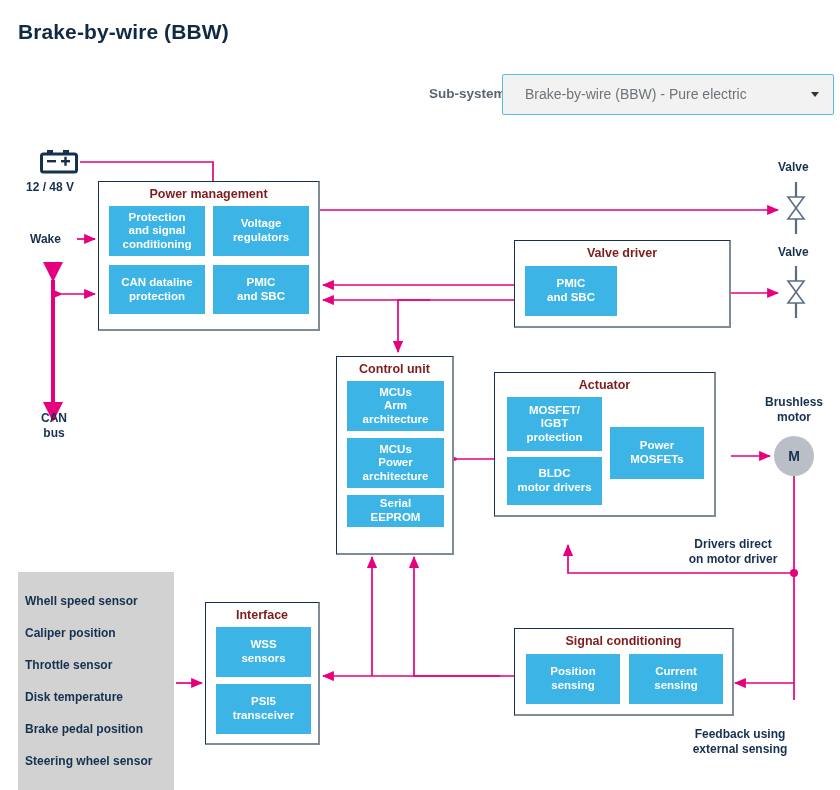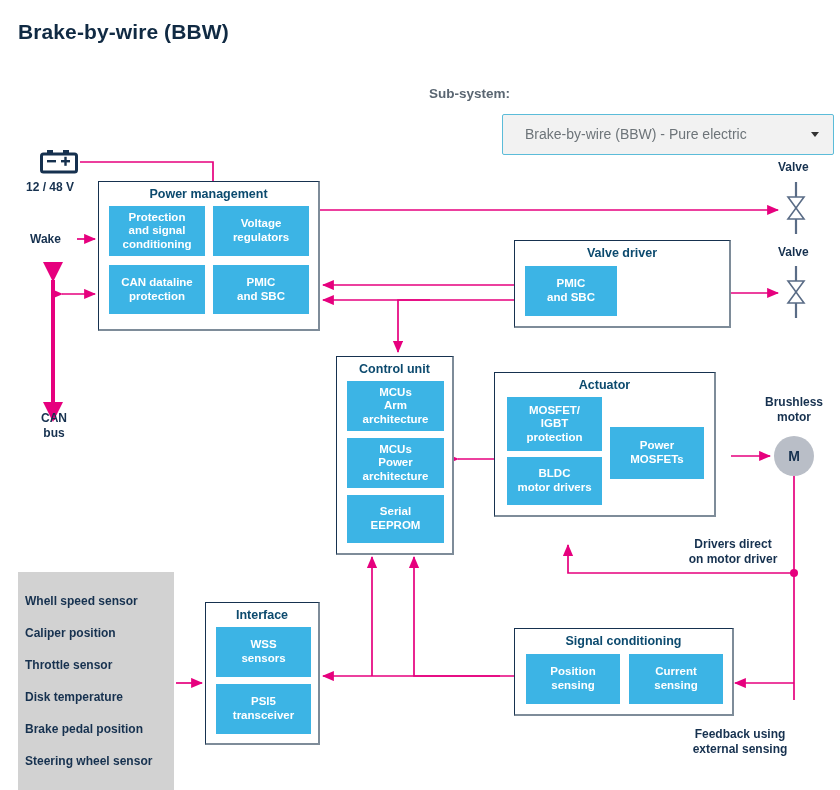--- a/index.html
+++ b/index.html
@@ -22,21 +22,20 @@
   }
   .subsys-label{
     position:absolute;right:350px;top:86px;
     font-size:13.5px;font-weight:bold;color:#5a6672;
     white-space:nowrap;
   }
   .subsys-select{
     position:absolute;left:502px;top:74px;width:332px;height:41px;
     background:#f2f2f2;border:1px solid #5bbcd9;border-radius:2px;
     box-sizing:border-box;
-    margin-top:40px;
   }
   .subsys-value{
     position:absolute;left:22px;top:11px;
     font-size:14px;color:#6d7479;white-space:nowrap;
   }
   .subsys-caret{
     position:absolute;right:14px;top:17px;
     width:0;height:0;border-left:4px solid transparent;
     border-right:4px solid transparent;border-top:5px solid #333;
   }
@@ -44,21 +43,21 @@
   
   .module{
     position:absolute;box-sizing:border-box;
     background:#ffffff;
     border:1.5px solid #16314f;
     border-bottom:2.5px solid #7e8c99;
     border-right:2px solid #7e8c99;
   }
   .module-title{
     position:absolute;left:0;right:0;top:5px;
-    text-align:center;font-size:12.5px;font-weight:bold;color:#0c4a6e;
+    text-align:center;font-size:12.5px;font-weight:bold;color:#7f1d1d;
   }
   .chip{
     position:absolute;box-sizing:border-box;
     background:#3cb4e5;color:#ffffff;
     font-size:11.5px;font-weight:bold;
     display:flex;align-items:center;justify-content:center;
     text-align:center;line-height:1.18;
     padding:1px 2px;
   }
 
@@ -237,21 +236,21 @@
         <div>architecture</div>
       </div>
     </div>
     <div class="chip" style="left:10px;top:81px;width:97px;height:50px;">
       <div>
         <div>MCUs</div>
         <div>Power</div>
         <div>architecture</div>
       </div>
     </div>
-    <div class="chip" style="left:10px;top:138px;width:97px;height:48px;">
+    <div class="chip" style="left:10px;top:138px;width:97px;height:32px;">
       <div>
         <div>Serial</div>
         <div>EEPROM</div>
       </div>
     </div>
   </div>
 
   <div class="module" style="left:494px;top:372px;width:222px;height:145px;">
     <div class="module-title">Actuator</div>
     <div class="chip" style="left:12px;top:24px;width:95px;height:54px;">

